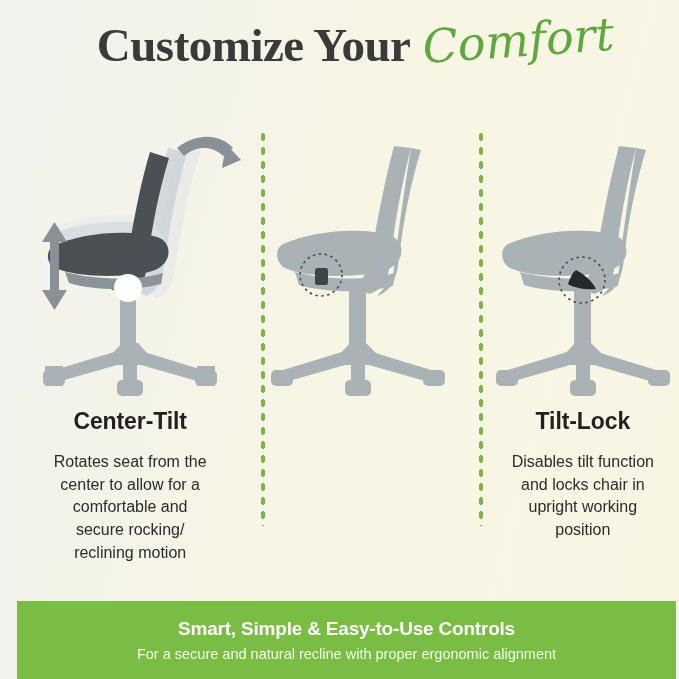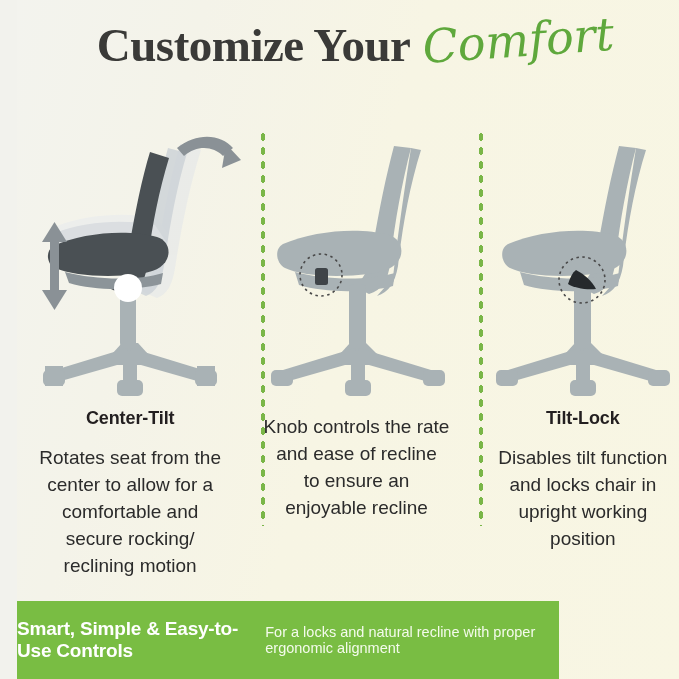--- a/index.html
+++ b/index.html
@@ -51,49 +51,49 @@
     width:226.33px;
     display:flex;flex-direction:column;align-items:center;
   }
   .illus{
     position:relative;
     width:226px;height:280px;
   }
   .illus svg{display:block;}
   .col-heading{
     margin-top:10px;
-    font-size:18px;font-weight:bold;color:#231f20;
+    font-size:23px;font-weight:bold;color:#231f20;
     letter-spacing:-0.1px;
     text-align:center;
   }
   .col-body{
     margin-top:16px;
-    font-size:19px;
+    font-size:16px;
     line-height:1.42;
     color:#2b2b2b;
     text-align:center;
     width:200px;
     white-space:pre-line;
   }
 
   
   .divider{
     position:absolute;top:130px;width:6px;height:396px;
     background-image:radial-gradient(#7ab648 45%, rgba(0,0,0,0) 47%);
     background-size:6px 14px;
     background-repeat:repeat-y;
   }
   .divider.d1{left:243px;}
   .divider.d2{left:461px;}
 
   
   .banner{
-    position:absolute;left:0;bottom:0;width:542px;height:78px;
+    position:absolute;left:0;bottom:0;width:659px;height:78px;
     background:#79bd43;
-    display:flex;align-items:center;justify-content:center;
+    display:flex;flex-direction:column;align-items:center;justify-content:center;
     gap:6px;
   }
   .banner-title{
     color:#ffffff;font-size:19px;font-weight:bold;letter-spacing:-0.2px;
   }
   .banner-sub{
     color:#f4fbec;font-size:14.5px;font-weight:normal;
   }
 </style>
 </head>
@@ -187,24 +187,20 @@
             <rect x="102" y="262" width="26" height="16" rx="5"></rect>
             <rect x="28" y="252" width="22" height="16" rx="5"></rect>
             <rect x="180" y="252" width="22" height="16" rx="5"></rect>
           </g>
 
           <circle cx="78" cy="157" r="21" fill="none" stroke="#4a4a4a" stroke-width="1.6" stroke-dasharray="2.5 3.5"></circle>
 
           <rect x="72" y="150" width="13" height="17" rx="2.5" fill="#3f4448"></rect>
         </svg>
       </div>
-      <div class="col-body">Knob controls the rate
-and ease of recline
-to ensure an
-enjoyable recline</div>
     </div>
 
     <div class="col">
       <div class="illus">
         <svg width="226" height="280" viewBox="0 0 226 280">
 
           <path d="M176 32 C164 70 157 112 153 148 C150 165 144 174 132 178 L148 160 C151 130 158 80 166 30 Z" fill="#a9b2b5"></path>
           <path d="M166 30 C156 68 149 110 145 146 C143 162 137 172 124 176 L108 168 C120 162 125 148 128 128 C134 92 141 58 149 28 Z" fill="#a9b2b5"></path>
 
           <path d="M38 126 C70 112 116 109 144 117 C154 120 159 130 155 140 C150 150 139 154 124 156 C92 160 56 158 40 150 C31 145 29 131 38 126 Z" fill="#a9b2b5"></path>
@@ -232,16 +228,16 @@
       <div class="col-body">Disables tilt function
 and locks chair in
 upright working
 position</div>
     </div>
 
   </div>
 
   <div class="banner">
     <div class="banner-title">Smart, Simple &amp; Easy-to-Use Controls</div>
-    <div class="banner-sub">For a locks and natural recline with proper ergonomic alignment</div>
+    <div class="banner-sub">For a secure and natural recline with proper ergonomic alignment</div>
   </div>
 
 </div>
 
 </body></html>

